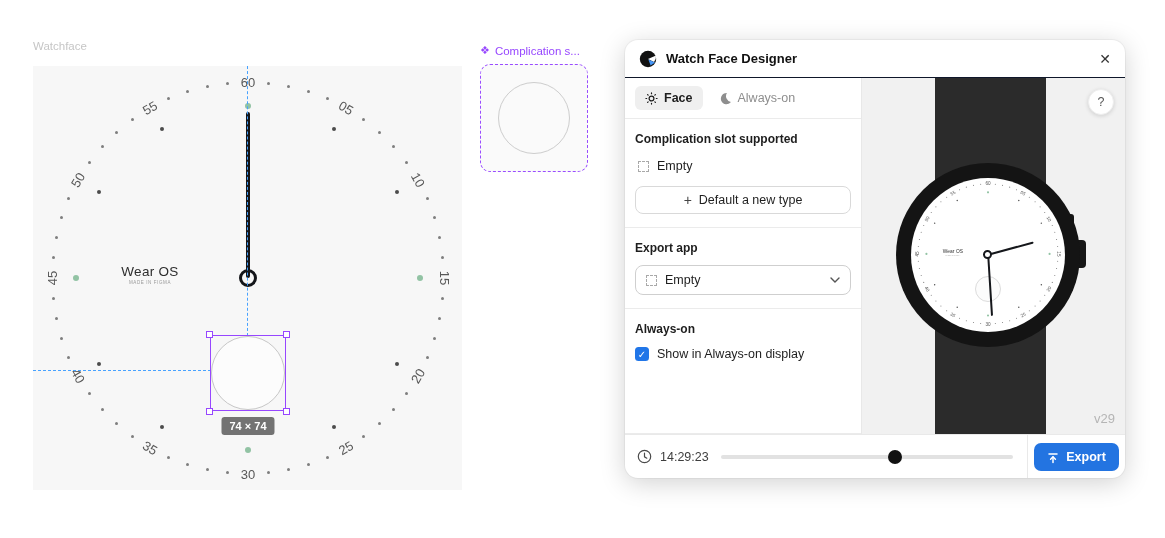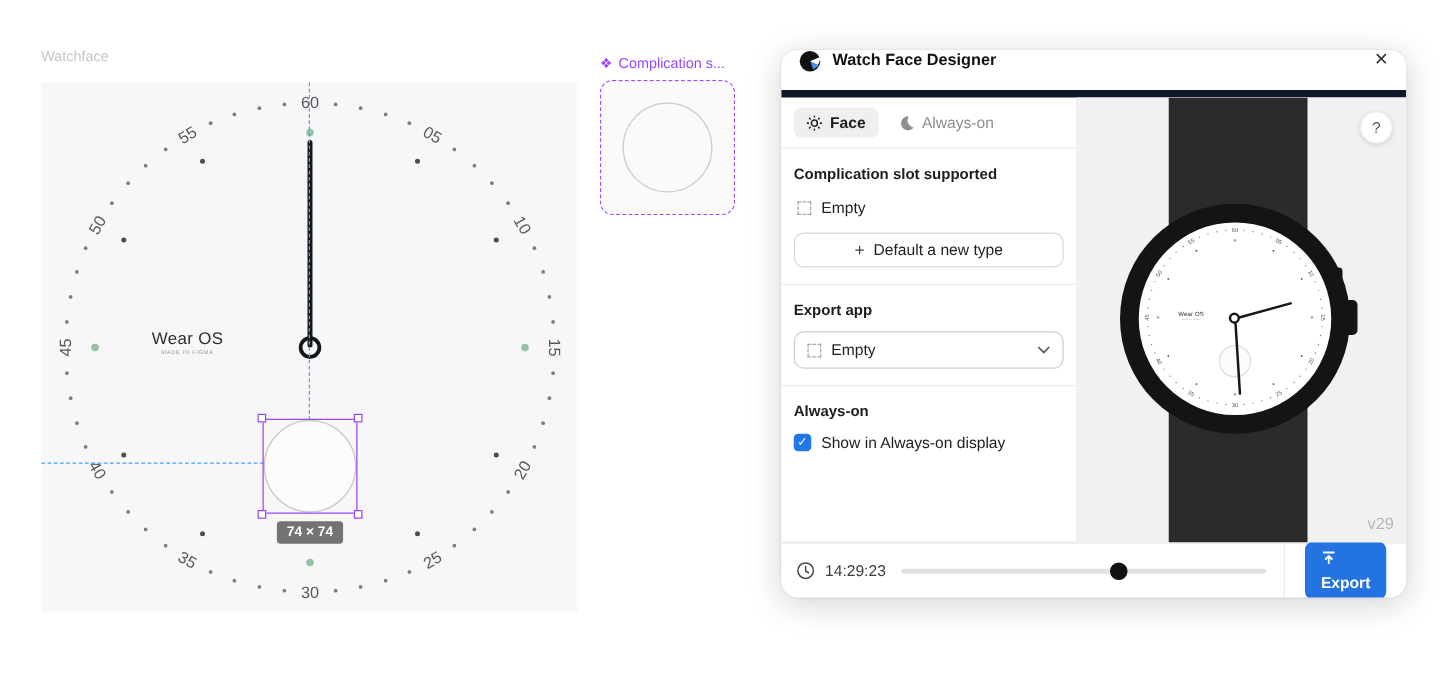--- a/index.html
+++ b/index.html
@@ -27,21 +27,21 @@
     font-size:11px;font-weight:700;padding:3px 8px;border-radius:3px;z-index:7;white-space:nowrap;}
 
   
   #component-label{position:absolute;left:480px;top:44px;font-size:11.5px;color:#9747ff;display:flex;gap:5px;align-items:center;}
   #component-thumb{position:absolute;left:480px;top:64px;width:108px;height:108px;border:1.5px dashed #9a4dff;border-radius:10px;background:#fafafa;}
   #component-thumb .circ{position:absolute;left:50%;top:50%;width:72px;height:72px;margin:-36px 0 0 -36px;border:1px solid #cdcdcd;border-radius:50%;}
 
   
   #panel{position:absolute;left:625px;top:40px;width:500px;height:438px;background:#fff;border-radius:13px;
     box-shadow:0 5px 26px rgba(0,0,0,.18),0 0 0 1px rgba(0,0,0,.04);display:flex;flex-direction:column;overflow:hidden;}
-  #panel-header{height:38px;border-bottom:6px solid #0f172a;display:flex;align-items:flex-start;padding:0 14px;gap:9px;flex:none;}
+  #panel-header{height:38px;border-bottom:1px solid #0f172a;display:flex;align-items:center;padding:0 14px;gap:9px;flex:none;}
   #panel-title{font-size:13px;font-weight:700;color:#111;flex:1;}
   .close-btn{font-size:14px;color:#333;cursor:default;line-height:1;}
   #panel-body{flex:1;display:flex;min-height:0;}
   #left-col{width:237px;border-right:1px solid #e8e8e8;flex:none;display:flex;flex-direction:column;}
   .tabs-row{padding:8px 10px;border-bottom:1px solid #ebebeb;display:flex;align-items:center;gap:6px;}
   .tab{display:flex;align-items:center;gap:6px;font-size:12.5px;padding:5px 10px;border-radius:6px;}
   .tab.active{background:#efefef;color:#1e1e1e;font-weight:700;}
   .tab.idle{color:#8e8e8e;font-weight:500;}
   .sec{padding:13px 10px;}
   .sec + .sec{border-top:1px solid #ebebeb;}
@@ -82,22 +82,22 @@
 
   
   #panel-footer{height:44px;border-top:1px solid #e9e9e9;display:flex;align-items:stretch;flex:none;}
   #footer-left{flex:1;display:flex;align-items:center;padding:0 14px 0 12px;gap:8px;}
   #time-label{font-size:12.5px;color:#3e3e3e;white-space:nowrap;}
   #slider{position:relative;flex:1;height:14px;margin-left:4px;}
   #slider .track{position:absolute;left:0;right:0;top:5px;height:4px;border-radius:2px;background:#e2e2e2;}
   #slider .thumb{position:absolute;top:0;width:14px;height:14px;border-radius:50%;background:#111;}
   .footer-div{width:1px;background:#e9e9e9;}
   #export-wrap{width:97px;display:flex;align-items:center;justify-content:center;}
-  #export-btn{display:flex;align-items:flex-start;gap:7px;background:#2374e1;color:#fff;font-size:12.5px;font-weight:700;
-    padding:7px 13px;border-radius:7px;border:none;flex-direction:column;}
+  #export-btn{display:flex;align-items:flex-end;gap:7px;background:#2374e1;color:#fff;font-size:12.5px;font-weight:700;
+    padding:7px 13px;border-radius:7px;border:none;}
   svg{display:block;}
 </style>
 </head>
 <body>
 
 <div id="stage">
 
   <div class="canvas-label">Watchface</div>
 
   <div id="canvas">

